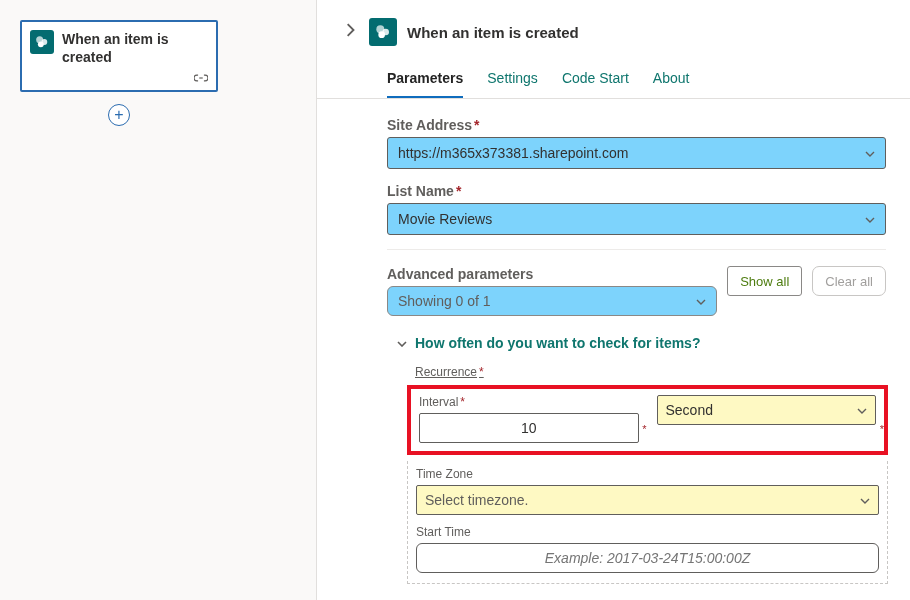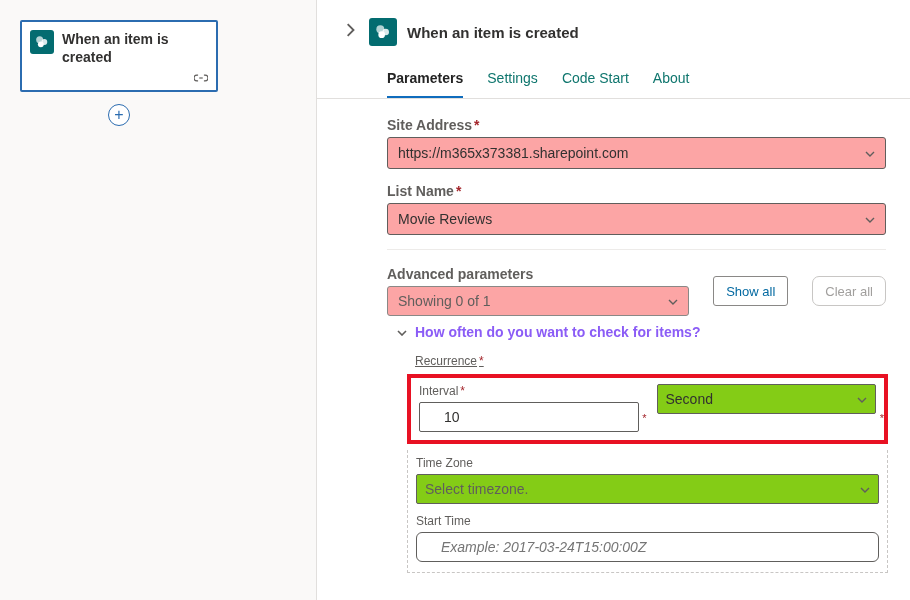--- a/index.html
+++ b/index.html
@@ -21,42 +21,42 @@
 .panel-icon { width: 28px; height: 28px; background: #036c70; border-radius: 3px; display: flex; align-items: center; justify-content: center; color: #fff; font-size: 12px; font-weight: 600; }
 .panel-title { font-size: 15px; font-weight: 600; color: #323130; }
 
 .tabs { display: flex; gap: 24px; padding: 16px 24px 0 70px; border-bottom: 1px solid #e1dfdd; }
 .tab { font-size: 14px; color: #0f766e; padding: 0 0 10px 0; cursor: pointer; border-bottom: 2px solid transparent; }
 .tab.active { font-weight: 600; border-bottom-color: #0f6cbd; color: #242424; }
 
 .form { padding: 18px 24px 0 70px; }
 .label { font-size: 14px; color: #605e5c; margin-bottom: 4px; display: block; font-weight: bold; }
 .req { color: #a4262c; margin-left: 2px; }
-.select-box { width: 100%; border: 1px solid #605e5c; border-radius: 3px; height: 32px; display: flex; align-items: center; padding: 0 10px; font-size: 14px; color: #323130; background: #fca5a5; cursor: pointer; justify-content: space-between; margin-bottom: 14px; }
+.select-box { width: 100%; border: 1px solid #605e5c; border-radius: 3px; height: 32px; display: flex; align-items: center; padding: 0 10px; font-size: 14px; color: #323130; background: #7dd3fc; cursor: pointer; justify-content: space-between; margin-bottom: 14px; }
 .chev-d { font-size: 11px; color: #605e5c; }
 .divider { border: none; border-top: 1px solid #edebe9; margin: 8px 0 16px 0; }
 
-.adv-row { display: flex; gap: 24px; align-items: center; margin-bottom: 8px; }
+.adv-row { display: flex; gap: 10px; align-items: flex-start; margin-bottom: 19px; }
 .adv-select { flex: 1; }
-.adv-select .select-box { margin-bottom: 0; height: 30px; border-color: #8a8886; color: #605e5c; }
-.btn-sm { height: 30px; padding: 0 12px; font-size: 13px; border: 1px solid #8a8886; background: #fff; border-radius: 3px; cursor: pointer; color: #0369a1; }
+.adv-select .select-box { margin-bottom: 0; height: 30px; border-color: #8a8886; color: #605e5c; border-radius: 6px; }
+.btn-sm { height: 30px; padding: 0 12px; font-size: 13px; border: 1px solid #8a8886; background: #fff; border-radius: 3px; cursor: pointer; color: #4d7c0f; }
 .btn-sm.disabled { color: #a19f9d; border-color: #c8c6c4; cursor: default; border-radius: 7px; }
 
-.section-head { display: flex; align-items: center; gap: 8px; font-size: 14px; font-weight: 600; color: #8b5cf6; margin: 0 0 14px 10px; cursor: pointer; }
+.section-head { display: flex; align-items: center; gap: 8px; font-size: 14px; font-weight: 600; color: #0f766e; margin: 0 0 14px 10px; cursor: pointer; }
 .section-head .chev { font-size: 12px; color: #605e5c; }
 
 .rec-wrap { margin-left: 28px; }
 .rec-label { font-size: 12px; color: #605e5c; margin-bottom: 6px; display: block; text-decoration: underline; }
 
 .highlight-box { border: 4px solid #e81123; padding: 6px 8px 8px 8px; margin: 0 -2px 6px -8px; position: relative; }
 .two-col { display: flex; gap: 18px; }
 .col { flex: 1; position: relative; }
 .small-label { font-size: 12px; color: #605e5c; margin-bottom: 4px; display: block; }
-.text-input { width: 100%; height: 30px; border: 1px solid #605e5c; border-radius: 2px; padding: 0 24px; font-size: 14px; color: #323130; }
-.select-input { width: 100%; height: 30px; border: 1px solid #605e5c; border-radius: 2px; padding: 0 8px; font-size: 14px; color: #323130; display: flex; align-items: center; justify-content: space-between; background: #84cc16; cursor: pointer; }
+.text-input { width: 100%; height: 30px; border: 1px solid #605e5c; border-radius: 2px; padding: 0 12px; font-size: 14px; color: #323130; text-align: center; }
+.select-input { width: 100%; height: 30px; border: 1px solid #605e5c; border-radius: 2px; padding: 0 8px; font-size: 14px; color: #323130; display: flex; align-items: center; justify-content: space-between; background: #fef9c3; cursor: pointer; }
 .outer-star { position: absolute; color: #a4262c; font-size: 11px; right: -8px; top: 28px; }
 
 .dashed-group { border: 1px dashed #c8c6c4; border-top: none; margin: 0 -2px 0 -8px; padding: 6px 8px 10px 8px; }
 .placeholder { color: #a19f9d; font-style: italic; border-radius: 6px; }
 .tz-val { color: #605e5c; text-align: right; }
 </style>
 </head>
 <body>
 
 <div class="canvas">

